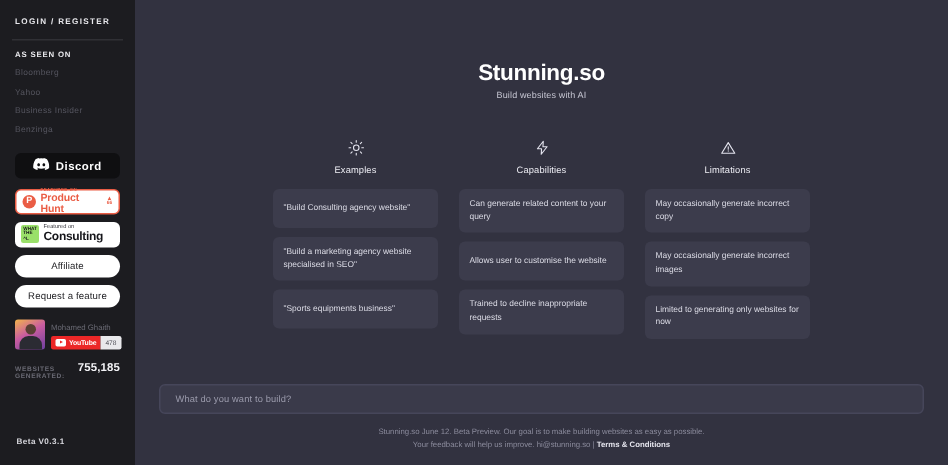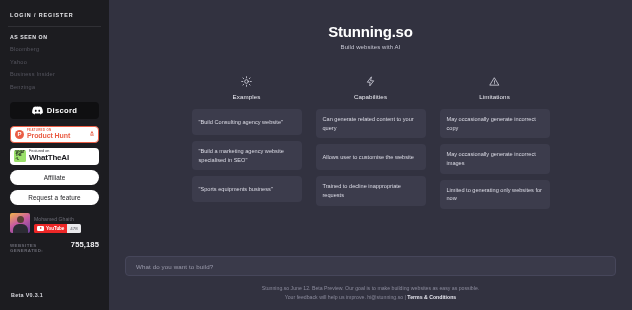--- a/index.html
+++ b/index.html
@@ -6,21 +6,21 @@
   html, body {
     width: 632px; height: 310px;
     background: #1a1a1d;
     font-family: "Liberation Sans", sans-serif;
     overflow: hidden;
   }
   .app { display: flex; width: 632px; height: 310px; }
 
   
   .sidebar {
-    width: 109px; height: 310px;
+    width: 90px; height: 310px;
     background: #1c1c20;
     display: flex; flex-direction: column;
     padding: 9px 8px 8px 8px;
     position: relative;
   }
   .login-row {
     font-size: 5.4px; letter-spacing: .9px; font-weight: 700;
     color: #e8e8ec; padding: 3px 2px 8px 2px;
   }
   .divider { height: 1px; background: #303035; margin: 0 0 7px 0; }
@@ -128,21 +128,21 @@
   .counter-value { font-size: 7.6px; font-weight: 700; color: #f2f2f5; letter-spacing: .1px; }
 
   .beta { position: absolute; left: 11px; bottom: 12px; font-size: 5.4px; color: #d8d8de; font-weight: 700; letter-spacing: .3px; }
 
   
   .main {
     flex: 1 1 auto; height: 310px; background: #323240;
     position: relative; display: flex; flex-direction: column;
     align-items: center;
   }
-  .title-block { margin-top: 23px; text-align: center; }
+  .title-block { margin-top: 40px; text-align: center; }
   .title { font-size: 15px; font-weight: 700; color: #fff; letter-spacing: -.2px; }
   .subtitle { font-size: 6px; color: #c6c6d2; margin-top: 4px; letter-spacing: .1px; }
 
   .columns {
     display: flex; gap: 14px; margin-top: 24px;
   }
   .col { width: 110px; display: flex; flex-direction: column; align-items: center; }
   .col-icon { height: 14px; display: flex; align-items: center; justify-content: center; }
   .col-title {
     font-size: 6.2px; color: #eeeef4; margin-top: 5px; margin-bottom: 9px; letter-spacing: .1px;
@@ -208,21 +208,21 @@
     </div>
 
     <div class="wta-badge">
       <div class="wta-sq">
         <span>WHAT</span>
         <span>THE</span>
         <span>^L</span>
       </div>
       <div class="wta-texts">
         <span class="wta-sub">Featured on</span>
-        <span class="wta-main">WhatTheAI</span>
+        <span class="wta-main">Consulting</span>
       </div>
     </div>
 
     <div class="pill">Affiliate</div>
     <div class="pill">Request a feature</div>
 
     <div class="creator-row">
       <div class="avatar">
         <div class="head"></div>
         <div class="body"></div>

